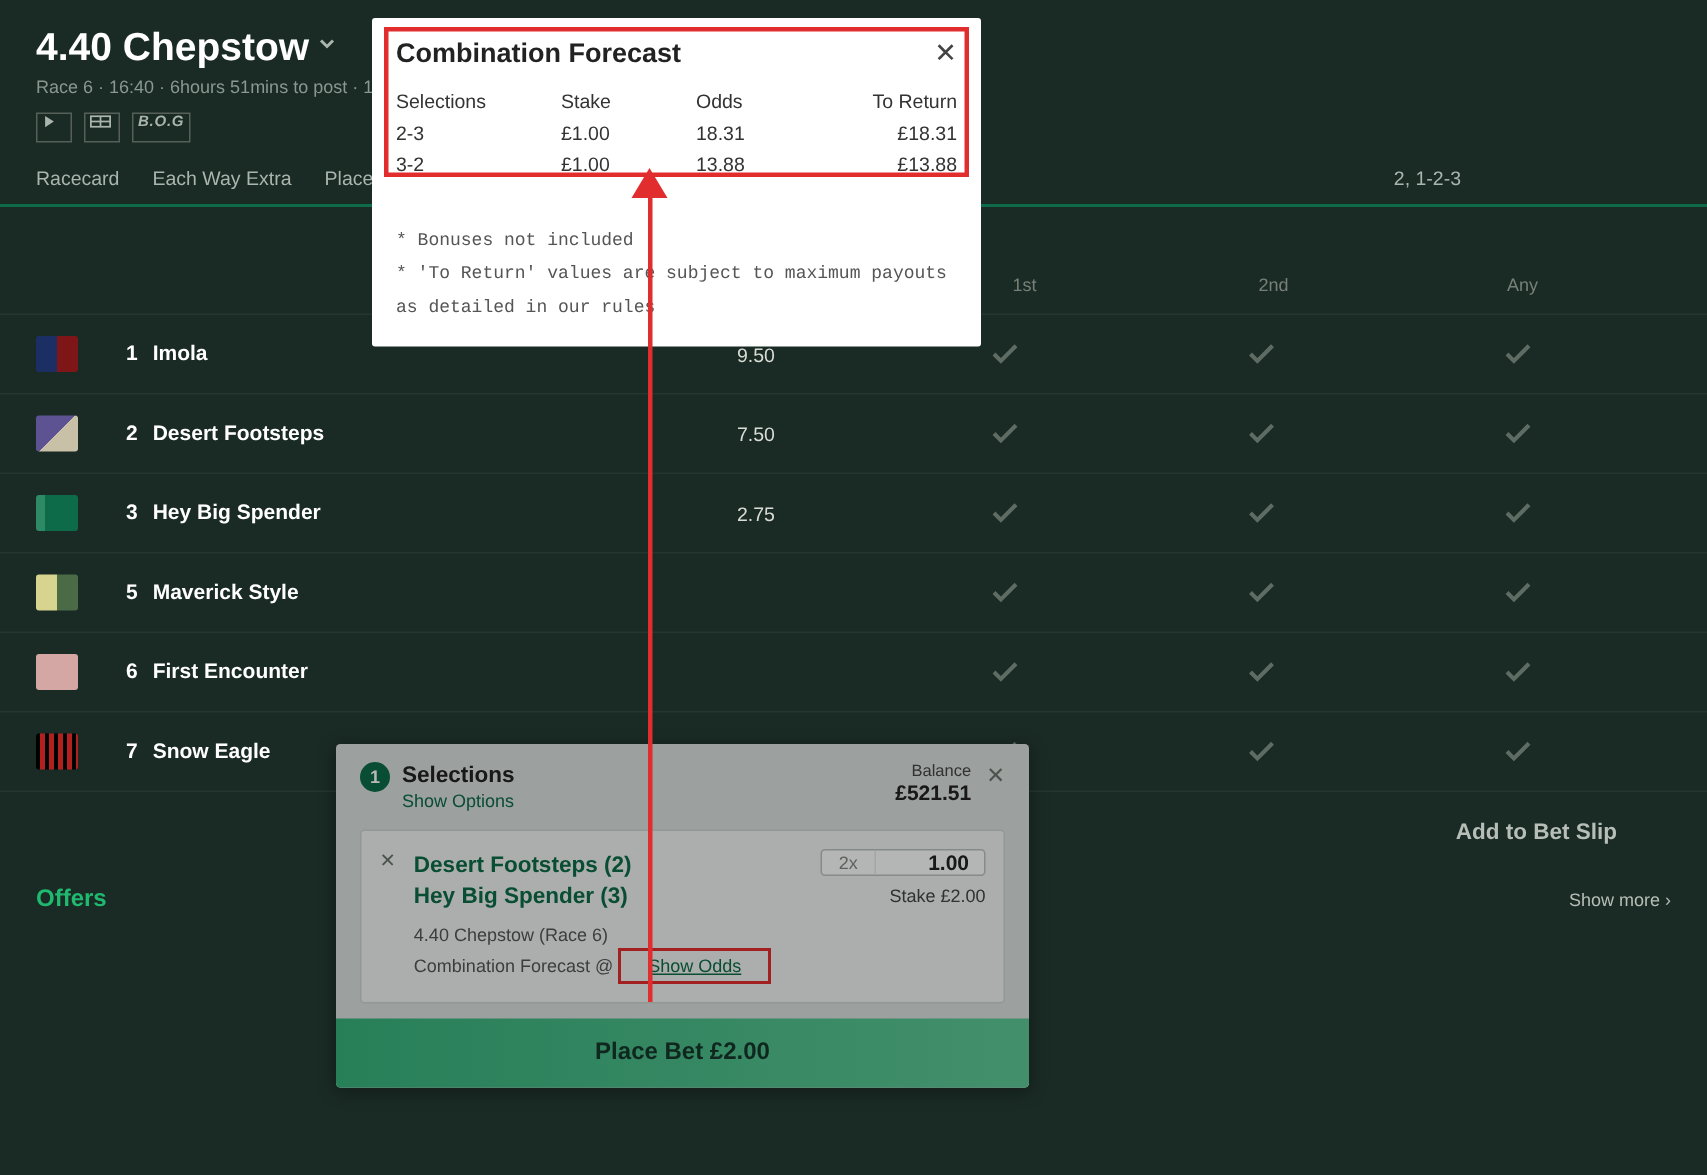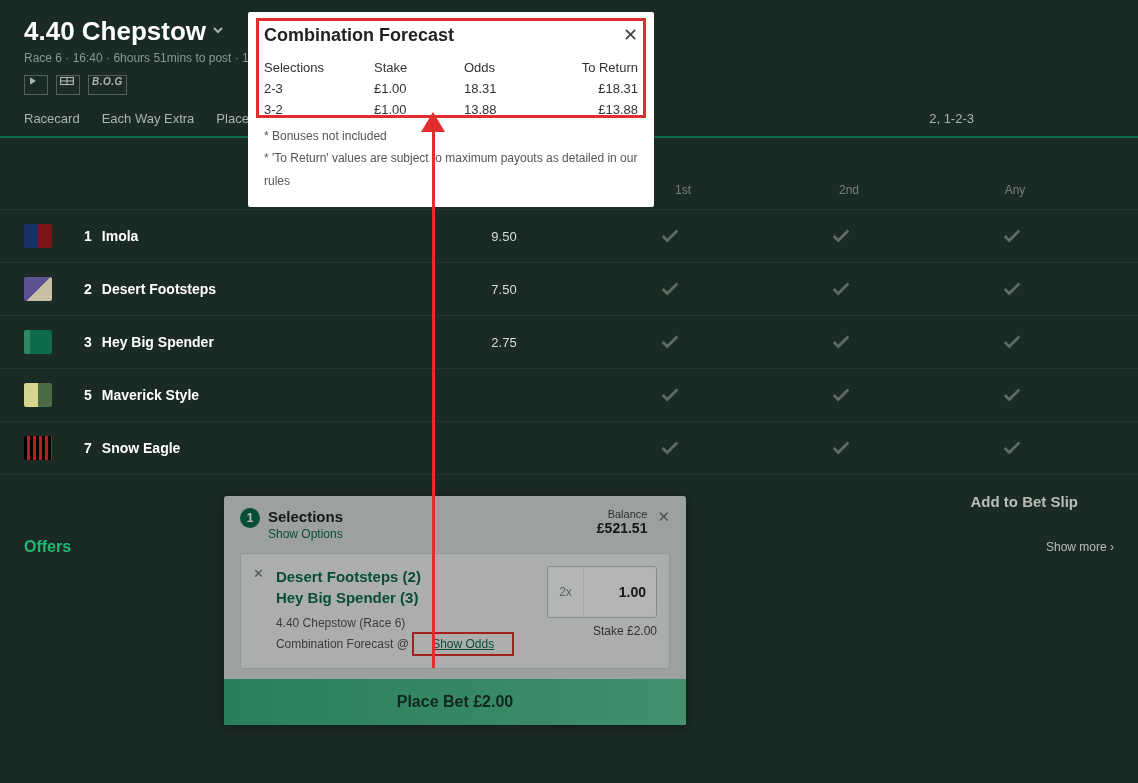--- a/index.html
+++ b/index.html
@@ -195,21 +195,21 @@
   text-decoration: underline;
 }
 .stake-col { margin-left: auto; text-align: right; }
 .stake-input {
   display: flex;
   align-items: center;
   border: 1px solid #b9c1bb;
   border-radius: 3px;
   background: #fafdfb;
   width: 110px;
-  height: 52px;
+  height: 18px;
 }
 .stake-mult {
   width: 36px;
   text-align: center;
   color: #808880;
   font-size: 12px;
   border-right: 1px solid #e2e7e3;
   height: 100%;
   display: flex;
   align-items: center;
@@ -271,24 +271,25 @@
   font-size: 13px;
 }
 .popup-row {
   display: grid;
   grid-template-columns: 110px 90px 90px 1fr;
 }
 .popup-row > div:last-child { text-align: right; }
 .popup-head { color: #333; margin-bottom: 4px; }
 .popup-data { color: #333; line-height: 1.6; }
 .popup-notes {
-  margin-top: 4px;
+  margin-top: 28px;
   color: #555;
   font-size: 12px;
   line-height: 1.9;
+  font-family: Liberation Mono, monospace;
 }
 
 
 .arrow-line {
   position: absolute;
   left: 432px;
   top: 120px;
   width: 3px;
   height: 548px;
   background: #e12d2d;
@@ -410,20 +411,40 @@
       </div>
       <div class="check-cell">
         <svg viewBox="0 0 24 24" fill="none" stroke="currentColor" stroke-width="3">
           <polyline points="4 12 9 17 20 6"></polyline>
         </svg>
       </div>
     </div>
     <div class="row">
       <div class="silks silks-5"></div>
       <div><span class="runner-num">5</span><span class="runner-name">Maverick Style</span></div>
+      <div class="guide-price"></div>
+      <div class="check-cell">
+        <svg viewBox="0 0 24 24" fill="none" stroke="currentColor" stroke-width="3">
+          <polyline points="4 12 9 17 20 6"></polyline>
+        </svg>
+      </div>
+      <div class="check-cell">
+        <svg viewBox="0 0 24 24" fill="none" stroke="currentColor" stroke-width="3">
+          <polyline points="4 12 9 17 20 6"></polyline>
+        </svg>
+      </div>
+      <div class="check-cell">
+        <svg viewBox="0 0 24 24" fill="none" stroke="currentColor" stroke-width="3">
+          <polyline points="4 12 9 17 20 6"></polyline>
+        </svg>
+      </div>
+    </div>
+    <div class="row">
+      <div class="silks silks-6"></div>
+      <div><span class="runner-num">6</span><span class="runner-name">First Encounter</span></div>
       <div class="guide-price"></div>
       <div class="check-cell">
         <svg viewBox="0 0 24 24" fill="none" stroke="currentColor" stroke-width="3">
           <polyline points="4 12 9 17 20 6"></polyline>
         </svg>
       </div>
       <div class="check-cell">
         <svg viewBox="0 0 24 24" fill="none" stroke="currentColor" stroke-width="3">
           <polyline points="4 12 9 17 20 6"></polyline>
         </svg>

